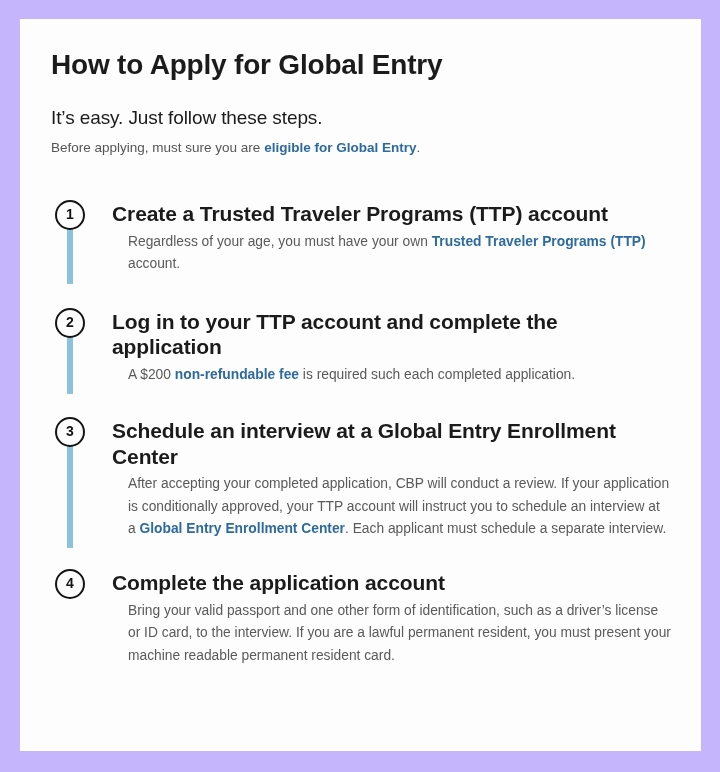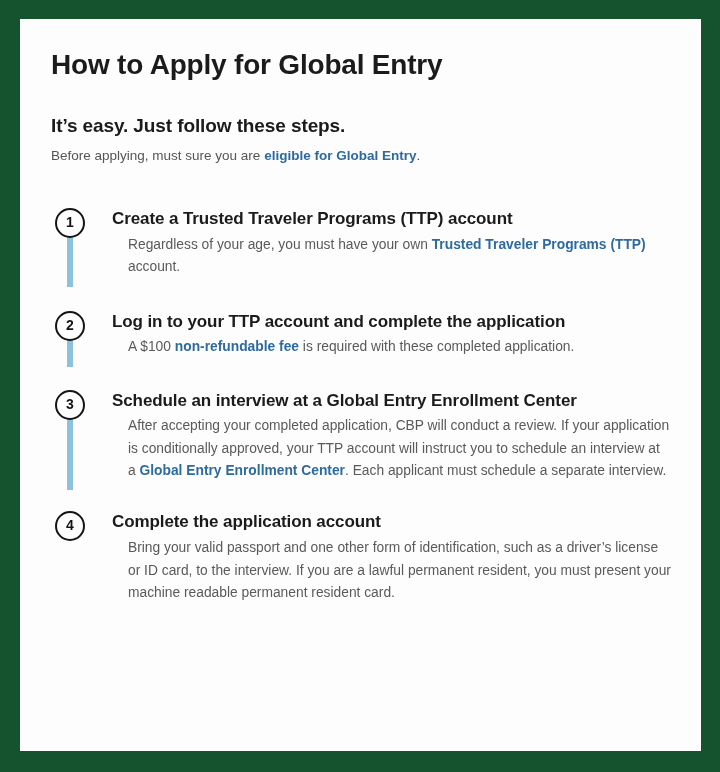--- a/index.html
+++ b/index.html
@@ -12,21 +12,21 @@
     height: 772px;
     overflow: hidden;
     font-family: "Liberation Sans", sans-serif;
   }
 
   .frame {
     position: absolute;
     left: 0; top: 0;
     width: 720px;
     height: 772px;
-    background: #14532d;
+    background: #c4b5fd;
   }
 
   .panel {
     position: absolute;
     left: 20px;
     top: 19px;
     width: 681px;
     height: 732px;
     background: #fdfdfd;
     box-sizing: border-box;
@@ -44,24 +44,24 @@
     font-size: 28px;
     font-weight: bold;
     color: #1b1b1b;
     letter-spacing: -0.2px;
     margin: 16px 0 0 0;
     line-height: 1.15;
   }
 
   .subtitle {
     font-size: 19px;
-    font-weight: bold;
+    font-weight: normal;
     color: #1b1b1b;
     letter-spacing: -0.1px;
-    margin: 34px 0 0 0;
+    margin: 26px 0 0 0;
     line-height: 1.2;
   }
 
   .intro {
     font-size: 13.5px;
     color: #555555;
     margin: 9px 0 0 0;
     line-height: 1.35;
   }
 
@@ -116,21 +116,21 @@
     width: 6px;
     background: #8dc2de;
     z-index: 1;
   }
 
   .step:last-child .connector {
     display: none;
   }
 
   .step-title {
-    font-size: 17px;
+    font-size: 21px;
     font-weight: bold;
     color: #1b1b1b;
     line-height: 1.22;
     letter-spacing: -0.1px;
     margin: 0;
     padding-top: 1px;
   }
 
   .step-body {
     font-size: 13.8px;
@@ -169,21 +169,21 @@
           <h3 class="step-title">Create a Trusted Traveler Programs (TTP) account</h3>
           <p class="step-body"><span>Regardless of your age, you must have your own </span><a class="link" href="#">Trusted Traveler Programs (TTP)</a><span> account.</span></p>
         </div>
 
         <div class="step step-2">
           <div class="step-marker">
             <div class="circle">2</div>
             <div class="connector"></div>
           </div>
           <h3 class="step-title">Log in to your TTP account and complete the application</h3>
-          <p class="step-body"><span>A $100 </span><a class="link" href="#">non-refundable fee</a><span> is required with these completed application.</span></p>
+          <p class="step-body"><span>A $200 </span><a class="link" href="#">non-refundable fee</a><span> is required such each completed application.</span></p>
         </div>
 
         <div class="step step-3">
           <div class="step-marker">
             <div class="circle">3</div>
             <div class="connector"></div>
           </div>
           <h3 class="step-title">Schedule an interview at a Global Entry Enrollment Center</h3>
           <p class="step-body"><span>After accepting your completed application, CBP will conduct a review. If your application is conditionally approved, your TTP account will instruct you to schedule an interview at a </span><a class="link" href="#">Global Entry Enrollment Center</a><span>. Each applicant must schedule a separate interview.</span></p>
         </div>

